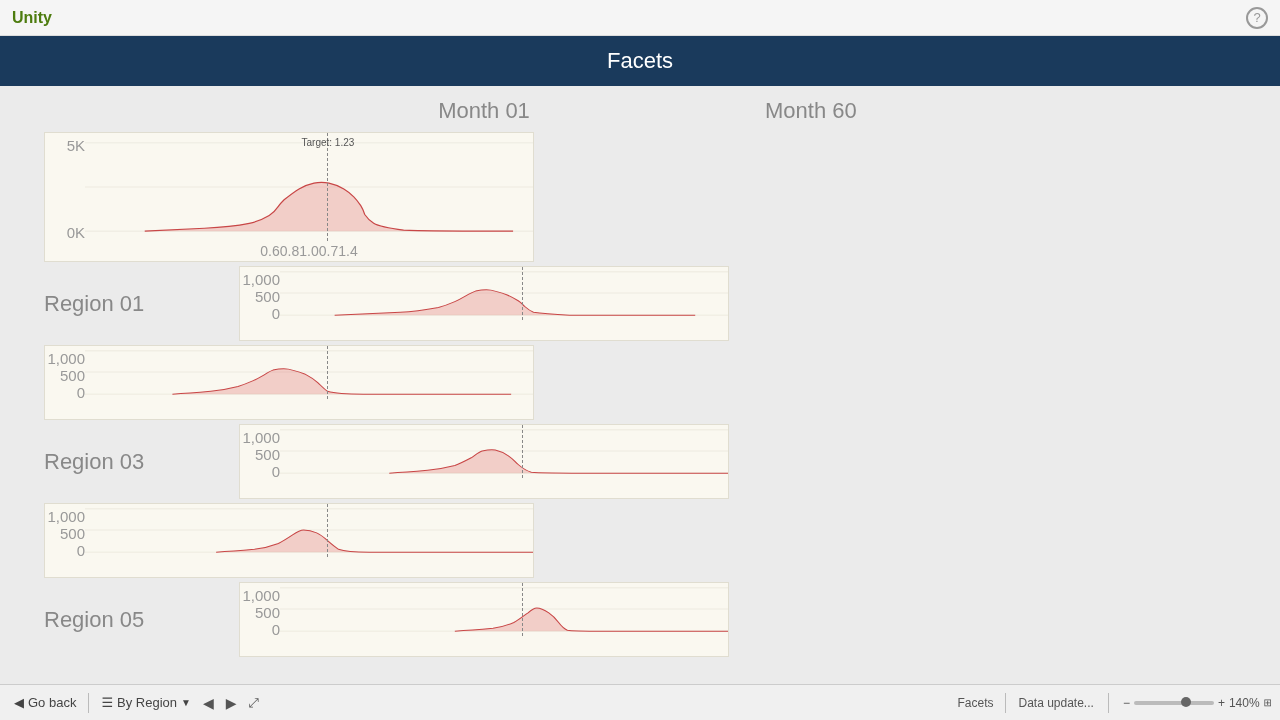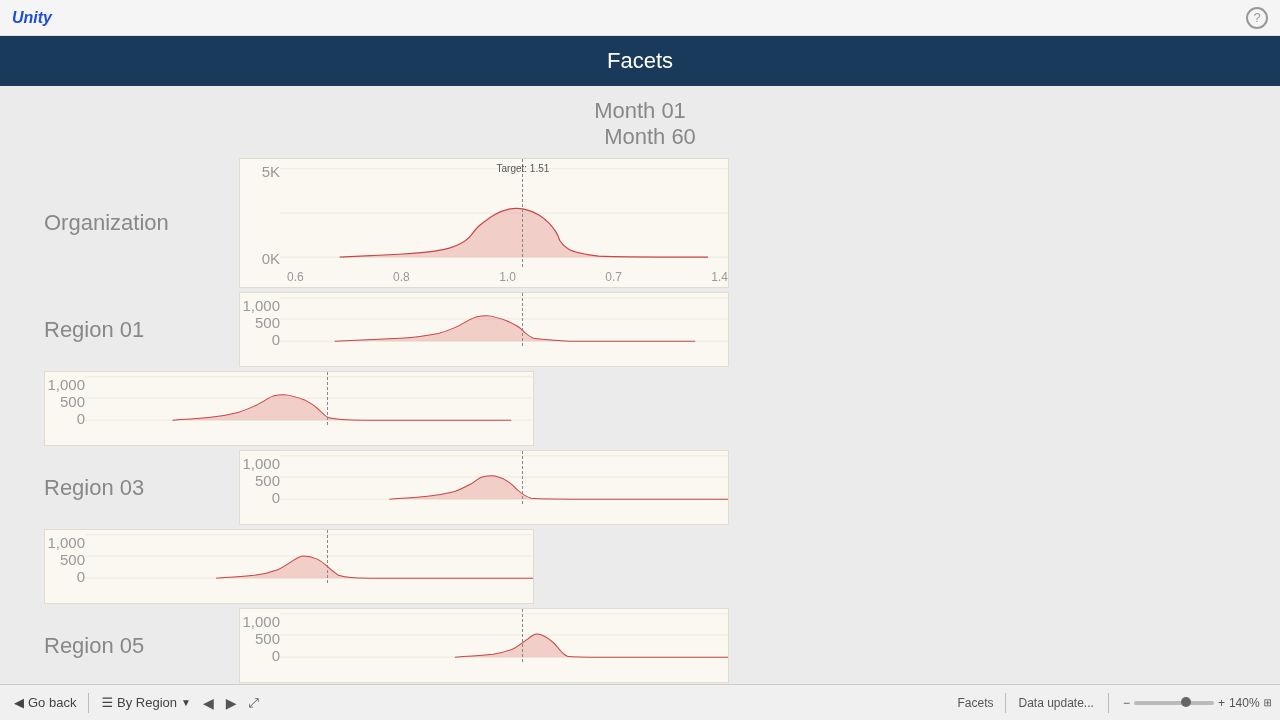--- a/index.html
+++ b/index.html
@@ -2,48 +2,48 @@
 <html><head>
   <meta charset="utf-8">
   <style>
     * { box-sizing: border-box; margin: 0; padding: 0; }
     body { font-family: 'Segoe UI', Arial, sans-serif; background: #e8e8e8; width: 1280px; height: 720px; overflow: hidden; }
 
     #app { width: 1280px; height: 720px; display: flex; flex-direction: column; }
 
     
     #topbar { height: 36px; background: #f5f5f5; display: flex; align-items: center; padding: 0 12px; border-bottom: 1px solid #ddd; }
-    #unity-logo { font-size: 16px; font-style: italic; color: #1d4ed8; font-weight: 600; }
+    #unity-logo { font-size: 16px; color: #4d7c0f; font-weight: 600; }
     #help-icon { margin-left: auto; width: 22px; height: 22px; border: 2px solid #999; border-radius: 50%; display: flex; align-items: center; justify-content: center; font-size: 13px; color: #999; cursor: pointer; }
 
     
     #header { height: 50px; background: #1a3a5c; display: flex; align-items: center; justify-content: center; }
     #header-title { color: white; font-size: 22px; font-weight: 400; }
 
     
     #main { flex: 1; background: #ebebeb; display: flex; flex-direction: column; overflow: hidden; padding: 0 44px; }
 
     
-    #col-headers { display: flex; align-items: center; padding: 12px 0 8px 0; flex-direction: column; }
+    #col-headers { display: flex; align-items: center; padding: 12px 0 8px 0; }
     #row-label-spacer { width: 195px; flex-shrink: 0; }
     #month-01-label { font-size: 22px; color: #888; font-weight: 300; width: 490px; text-align: center; }
-    #month-60-label { font-size: 22px; color: #888; font-weight: 300; margin-left: 20px; }
+    #month-60-label { font-size: 22px; color: #888; font-weight: 300; margin-left: 36px; }
 
     
     #charts-area { flex: 1; overflow: hidden; }
 
     .chart-row { display: flex; align-items: center; margin-bottom: 4px; }
     .row-label { width: 195px; flex-shrink: 0; font-size: 22px; color: #888; font-weight: 300; }
     .chart-container { width: 490px; background: #faf8f0; border: 1px solid #e0ddd0; position: relative; }
     .chart-container.org { height: 130px; }
     .chart-container.region { height: 75px; }
 
     .y-axis { position: absolute; left: 0; top: 0; bottom: 20px; width: 40px; display: flex; flex-direction: column; justify-content: space-between; align-items: flex-end; padding-right: 4px; padding-top: 4px; font-size: 15px; color: #999; padding-left: 40px; }
     .chart-plot { position: absolute; left: 40px; right: 0; top: 0; bottom: 20px; }
-    .x-axis { position: absolute; left: 47px; right: 0; bottom: 0; height: 20px; display: flex; justify-content: space-between; align-items: center; font-size: 12px; color: #999; }
+    .x-axis { position: absolute; left: 40px; right: 0; bottom: 0; height: 20px; display: flex; justify-content: center; align-items: center; font-size: 14px; color: #999; }
     .target-line { position: absolute; top: 0; bottom: 0; border-left: 1.5px dashed #888; }
     .target-label { position: absolute; top: 4px; font-size: 10px; color: #555; white-space: nowrap; transform: translateX(-50%); }
 
     
     #bottombar { height: 36px; background: #f0f0f0; border-top: 1px solid #ccc; display: flex; align-items: center; padding: 0 8px; }
     #go-back-btn { display: flex; align-items: center; gap: 4px; font-size: 13px; color: #444; cursor: pointer; padding: 2px 6px; }
     #separator1 { width: 1px; height: 20px; background: #bbb; margin: 0 6px; }
     #by-region-btn { display: flex; align-items: center; gap: 4px; font-size: 13px; color: #444; cursor: pointer; padding: 2px 6px; }
     #nav-prev { padding: 2px 6px; cursor: pointer; color: #555; font-size: 14px; }
     #nav-next { padding: 2px 6px; cursor: pointer; color: #555; font-size: 14px; }
@@ -74,30 +74,29 @@
 
     <div id="col-headers">
       <div id="row-label-spacer"></div>
       <div id="month-01-label">Month 01</div>
       <div id="month-60-label">Month 60</div>
     </div>
 
     <div id="charts-area">
 
       <div class="chart-row">
-        <div class="row-label">Organization</div>
         <div class="chart-container org">
           <div class="y-axis">
             <span>5K</span>
             <span>0K</span>
           </div>
           <div class="chart-plot">
             
             <div class="target-line" style="left: 54%;">
-              <span class="target-label">Target: 1.51</span>
+              <span class="target-label">Target: 1.23</span>
             </div>
             
             <svg width="100%" height="100%" viewBox="0 0 450 110" preserveAspectRatio="none">
 
               <line x1="0" y1="10" x2="450" y2="10" stroke="#e0ddd0" stroke-width="0.5"></line>
               <line x1="0" y1="55" x2="450" y2="55" stroke="#e0ddd0" stroke-width="0.5"></line>
               <line x1="0" y1="100" x2="450" y2="100" stroke="#e0ddd0" stroke-width="0.5"></line>
 
               <path d="M60,100 C80,99 100,98 120,97 C140,96 155,94 165,92 C175,90 180,87 185,84 C190,81 192,78 194,75 C196,72 198,70 200,68 C205,64 210,60 215,57 C220,54 225,52 230,51 C235,50 240,50 245,51 C250,52 255,54 260,57 C265,60 268,63 270,65 C273,68 275,71 277,74 C279,77 280,80 281,83 C283,86 285,89 290,92 C295,95 305,97 320,99 C340,100 380,100 430,100" fill="rgba(220,80,80,0.25)" stroke="rgb(200,70,70)" stroke-width="1.2"></path>
             </svg>

